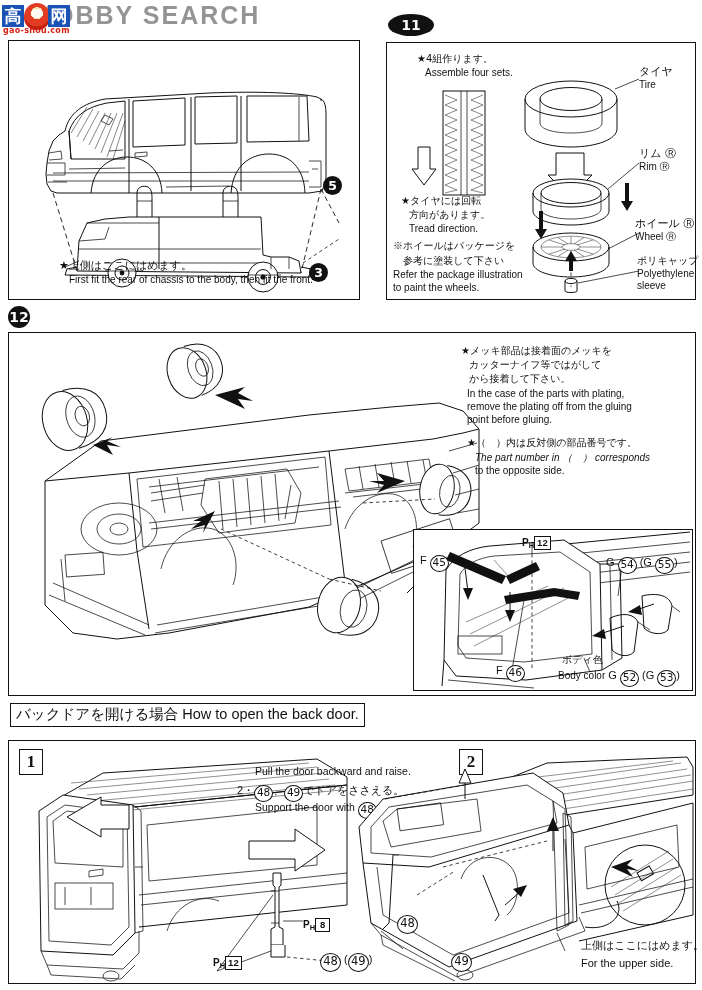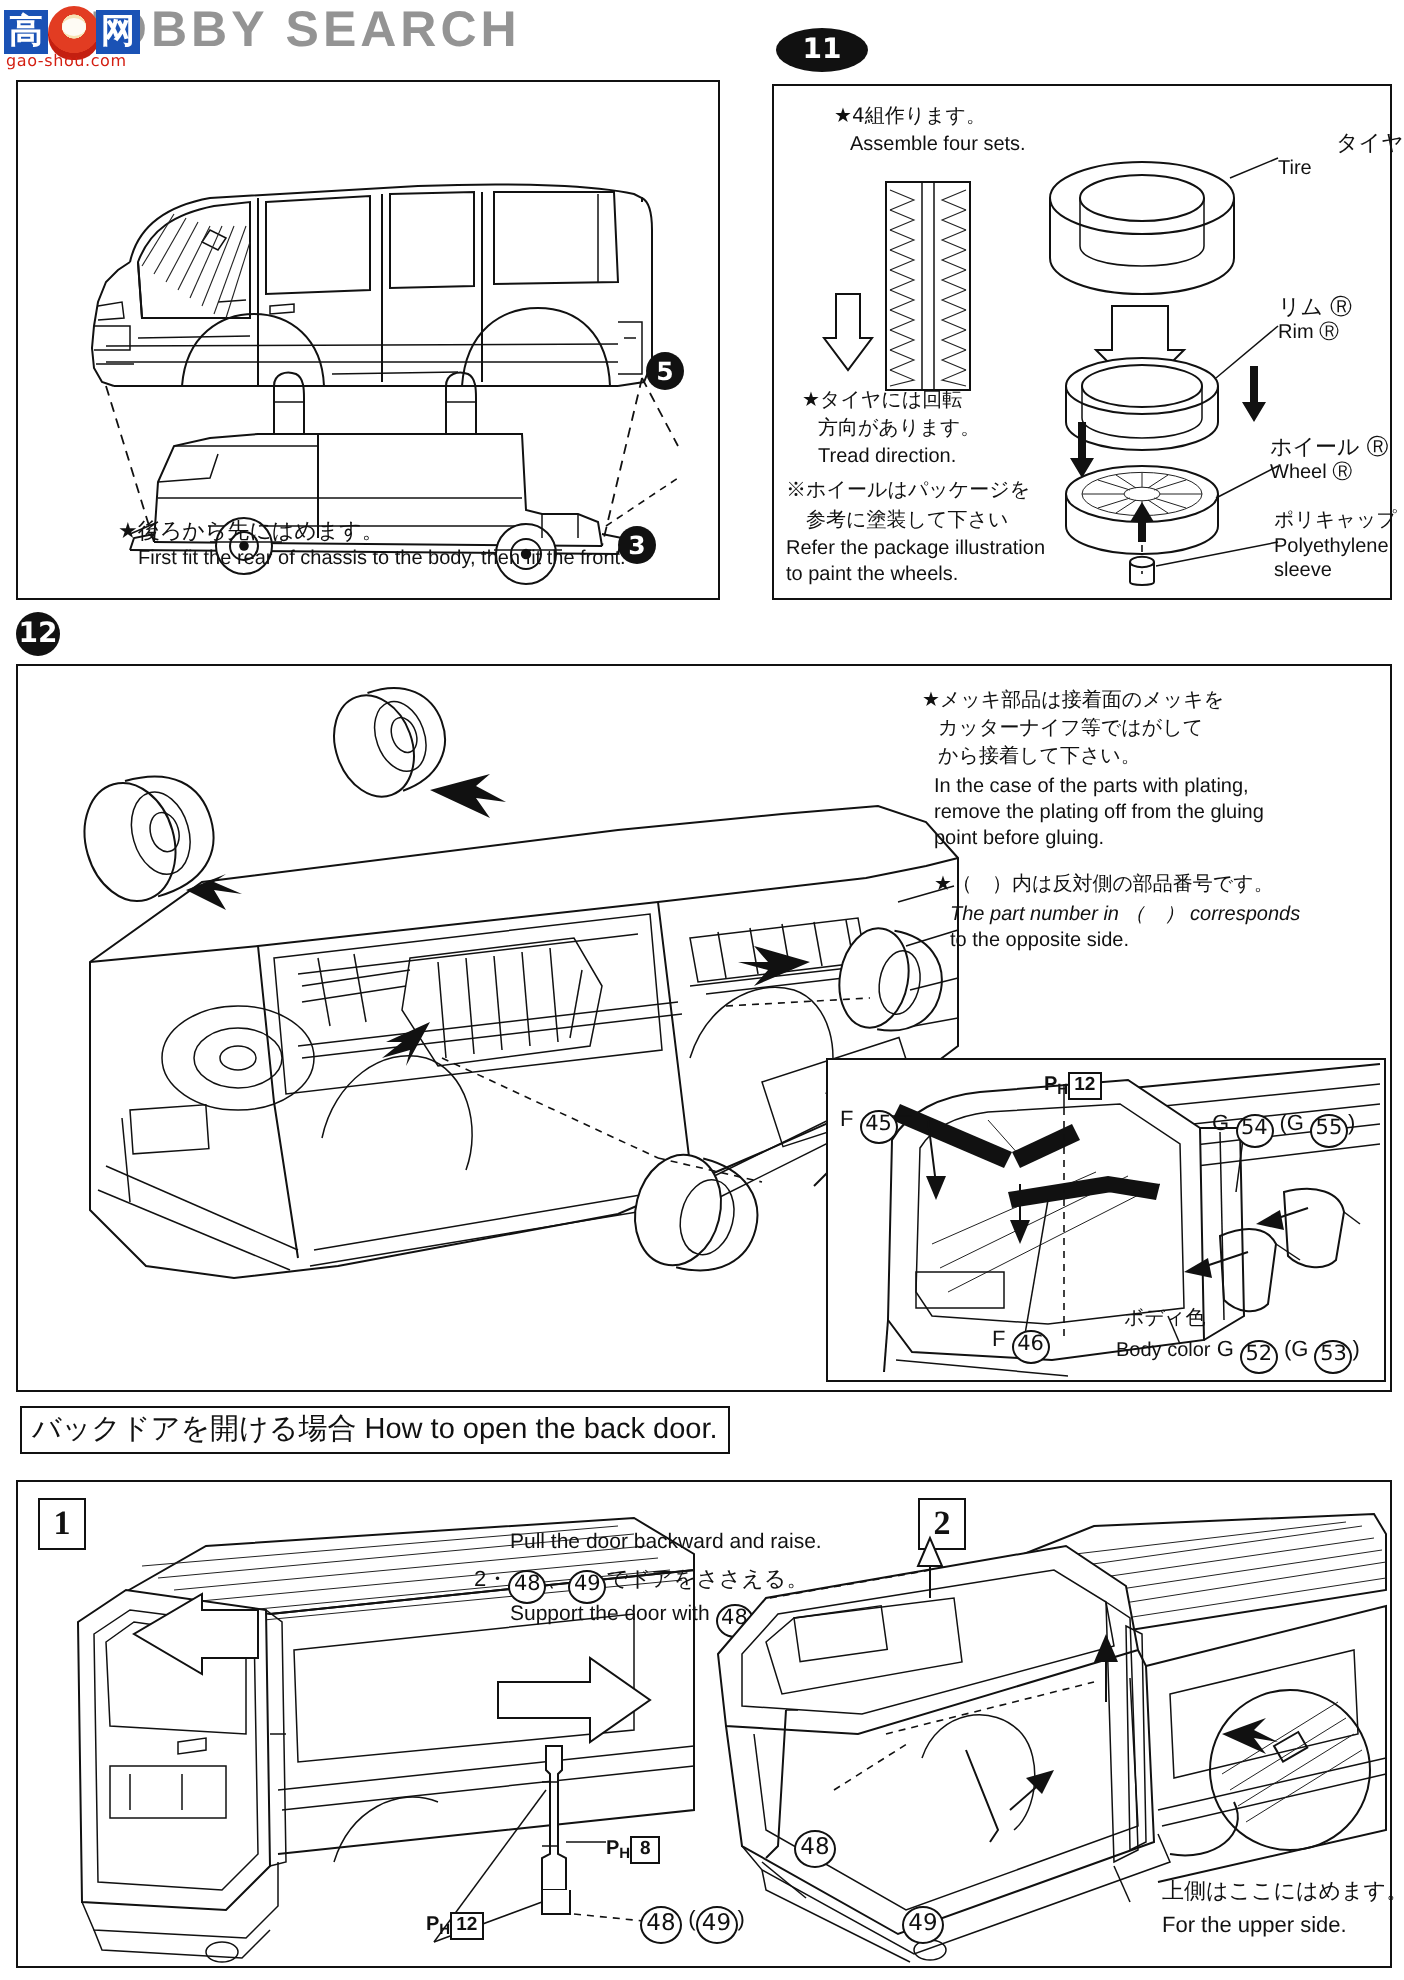--- a/index.html
+++ b/index.html
@@ -29,21 +29,21 @@
     position:absolute;left:22px;top:1px;width:26px;height:27px;
     background:radial-gradient(circle at 50% 38%, #f6e2b4 0 28%, #e23c22 29% 62%, #c41f10 63% 100%);
     border-radius:50% 50% 46% 46%;
   }
   #mascot:after{
     content:"";position:absolute;left:7px;top:6px;width:12px;height:9px;
     border-radius:50%;background:#fff;opacity:.85;
   }
   #wm-url{
     position:absolute;left:1px;top:24px;
-    font-size:8px;font-weight:400;color:#d41f12;letter-spacing:.3px;
+    font-size:8px;font-weight:700;color:#d41f12;letter-spacing:.3px;
     font-family:"DejaVu Sans",sans-serif;
   }
 
   
   .panel{border:1.6px solid #111;background:#fff;}
   .stepbadge{
     position:absolute;border-radius:50%;background:#111;color:#fff;
     font-family:"DejaVu Sans",sans-serif;font-weight:700;text-align:center;
   }
   .stepbadge.s18{width:19px;height:19px;line-height:19px;font-size:12.5px;}
@@ -205,21 +205,21 @@
       <path d="M312 148 L292 232"></path>
       <path d="M312 148 L330 182"></path>
     </g>
     <path class="dash2" d="M294 222 L330 198"></path>
   </svg>
 
   <div class="stepbadge s18 abs" style="left:314px;top:135px;">5</div>
 
   <div class="stepbadge s18 abs" style="left:300px;top:222px;">3</div>
 
-  <div class="t jp f11" style="left:50px;top:218px;">★後ろから先にはめます。</div>
+  <div class="t jp f11" style="left:50px;top:218px;">★上側はここにはめます。</div>
   <div class="t f10" style="left:60px;top:233px;">First fit the rear of chassis to the body, then fit the front.</div>
 </div>
 
 <div class="stepbadge abs" style="left:388px;top:14px;width:46px;height:22px;line-height:22px;font-size:14px;text-align:center;">11</div>
 
 <div class="abs panel" id="panelB" style="left:386px;top:42px;width:308px;height:256px;">
 
   <div class="t jp f10" style="left:30px;top:10px;">★4組作ります。</div>
   <div class="t f10" style="left:38px;top:24px;">Assemble four sets.</div>
 
@@ -309,21 +309,21 @@
     <path class="fillk" d="M184 208 L190 218 L178 218 Z"></path>
 
     <g class="ln-thin">
       <path d="M228 46 L252 36"></path>
       <path d="M221 146 L252 120"></path>
       <path d="M221 206 L252 190"></path>
       <path d="M191 240 L252 228"></path>
     </g>
   </svg>
 
-  <div class="t jp f11" style="left:252px;top:22px;margin-left:29px;">タイヤ</div>
+  <div class="t jp f11" style="left:252px;top:22px;">タイヤ</div>
   <div class="t f10" style="left:252px;top:36px;">Tire</div>
 
   <div class="t jp f11" style="left:252px;top:104px;">リム Ⓡ</div>
   <div class="t f10" style="left:252px;top:118px;">Rim Ⓡ</div>
 
   <div class="t jp f11" style="left:248px;top:174px;">ホイール Ⓡ</div>
   <div class="t f10" style="left:248px;top:188px;">Wheel Ⓡ</div>
 
   <div class="t jp f10" style="left:250px;top:212px;">ポリキャップ</div>
   <div class="t f10" style="left:250px;top:225px;">Polyethylene</div>

